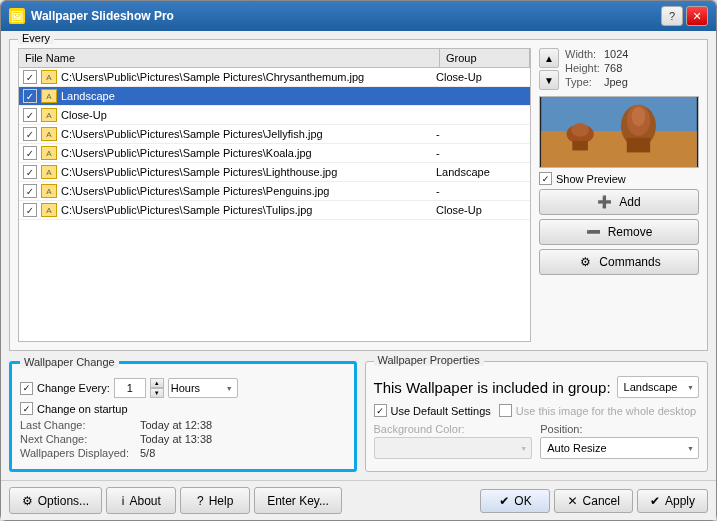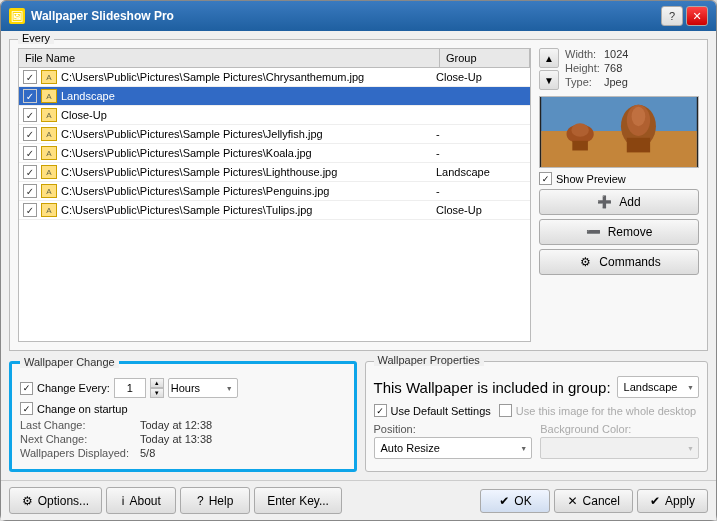--- a/index.html
+++ b/index.html
@@ -643,29 +643,29 @@
             <div class="chk">✓</div>
             <label>Use Default Settings</label>
           </div>
           <div class="checkbox-label">
             <div class="chk" style="color:transparent">✓</div>
             <label style="color:#aaa;">Use this image for the whole desktop</label>
           </div>
         </div>
         <div class="props-row">
           <div class="props-col">
+            <label style="color:#aaa">Background Color:</label>
+            <div class="disabled-dropdown">
+              <span></span>
+            </div>
+          </div>
+          <div class="props-col">
             <label>Position:</label>
             <div class="dropdown-lg">
               <span>Auto Resize</span>
-            </div>
-          </div>
-          <div class="props-col">
-            <label style="color:#aaa">Background Color:</label>
-            <div class="disabled-dropdown">
-              <span></span>
             </div>
           </div>
         </div>
       </div>
     </div>
   </div>
 
   <div class="footer">
     <div class="footer-left">
       <button class="footer-btn">

